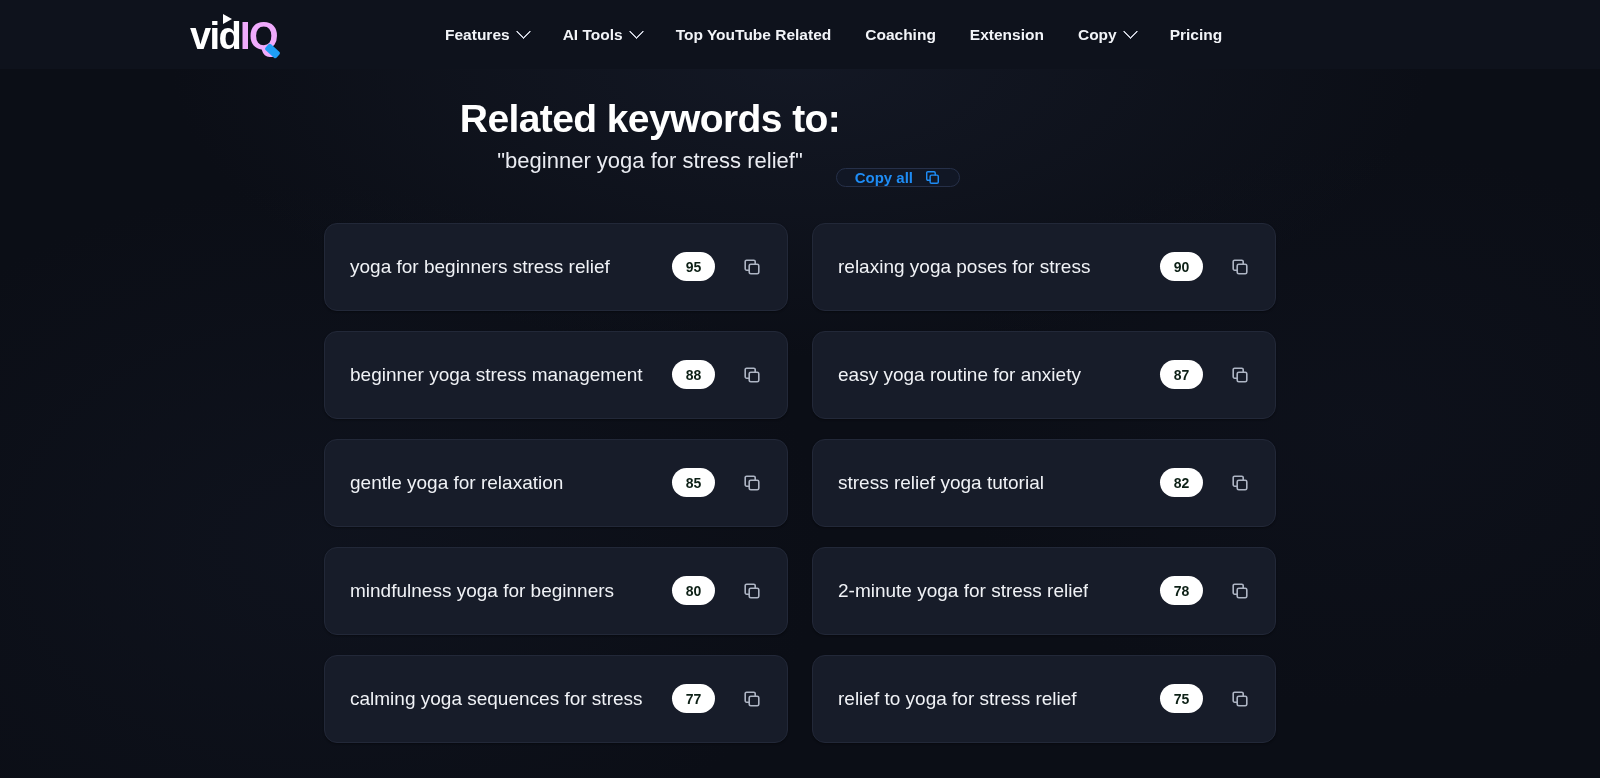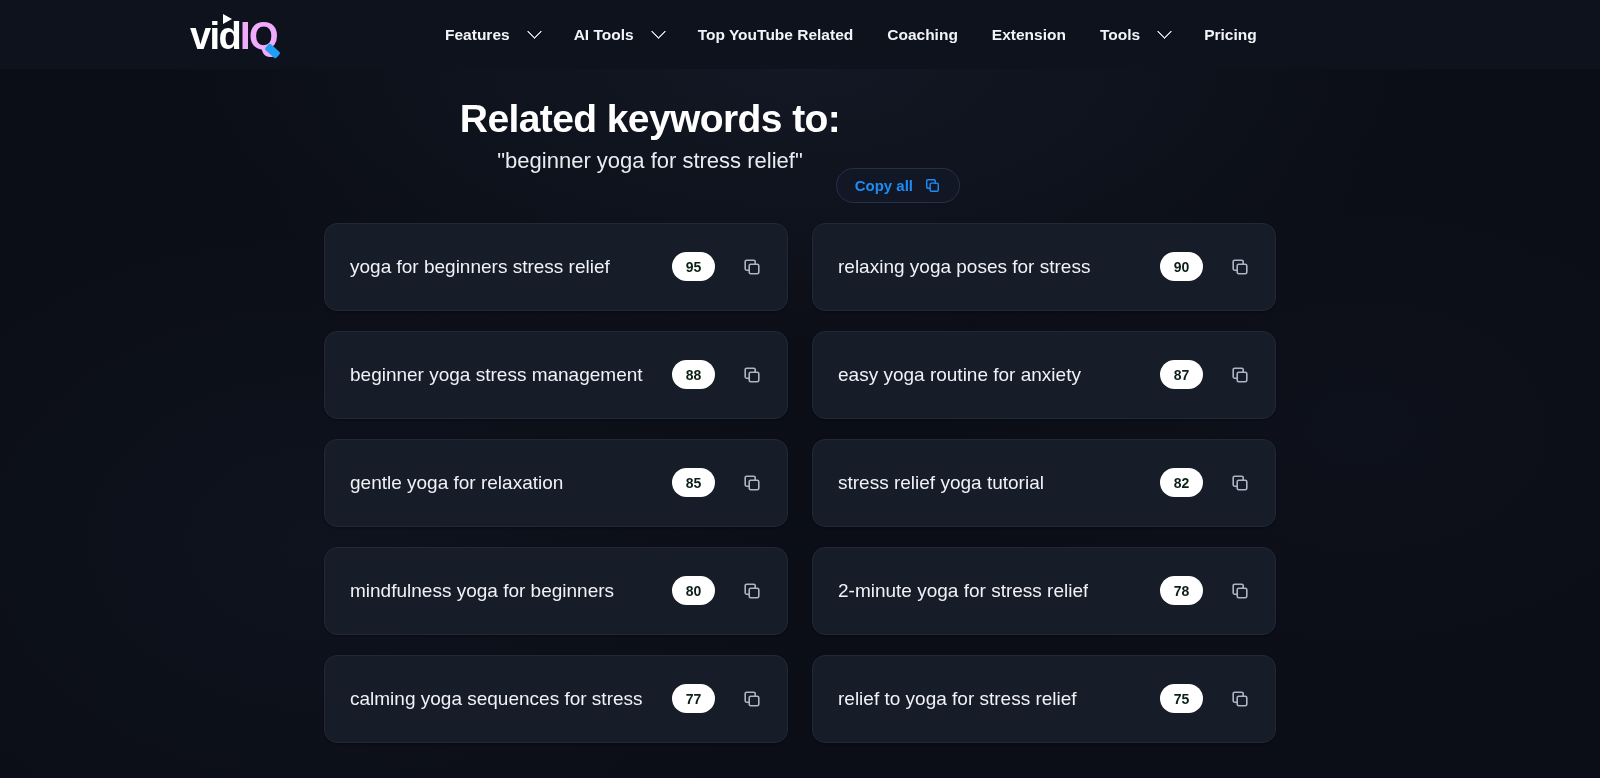--- a/index.html
+++ b/index.html
@@ -78,21 +78,21 @@
 
   nav.main-nav {
     display: flex;
     align-items: center;
     gap: 34px;
     margin-left: 168px;
   }
   .nav-item {
     display: flex;
     align-items: center;
-    gap: 19px;
+    gap: 8px;
     font-size: 15.5px;
     font-weight: 700;
     color: #f2f4f8;
     cursor: pointer;
     white-space: nowrap;
   }
   .chev {
     display: inline-block;
     width: 11px; height: 11px;
     border-right: 2px solid #c9cdd8;
@@ -122,21 +122,21 @@
     color: #e9ebf1;
   }
 
   .copy-all-btn {
     position: absolute;
     right: 340px;
     top: 99px;
     display: inline-flex;
     align-items: center;
     gap: 11px;
-    padding: 8px 18px;
+    padding: 0 18px;
     background: #111725;
     border: 1px solid #263049;
     border-radius: 999px;
     color: #1e8cf5;
     font-size: 15px;
     font-weight: 700;
     cursor: pointer;
   }
 
   
@@ -248,21 +248,21 @@
 
       <div class="nav-item">
         <span>Coaching</span>
       </div>
 
       <div class="nav-item">
         <span>Extension</span>
       </div>
 
       <div class="nav-item">
-        <span>Tools</span>
+        <span>Copy</span>
         <span class="chev"></span>
       </div>
 
       <div class="nav-item">
         <span>Pricing</span>
       </div>
 
     </nav>
   </header>
 

